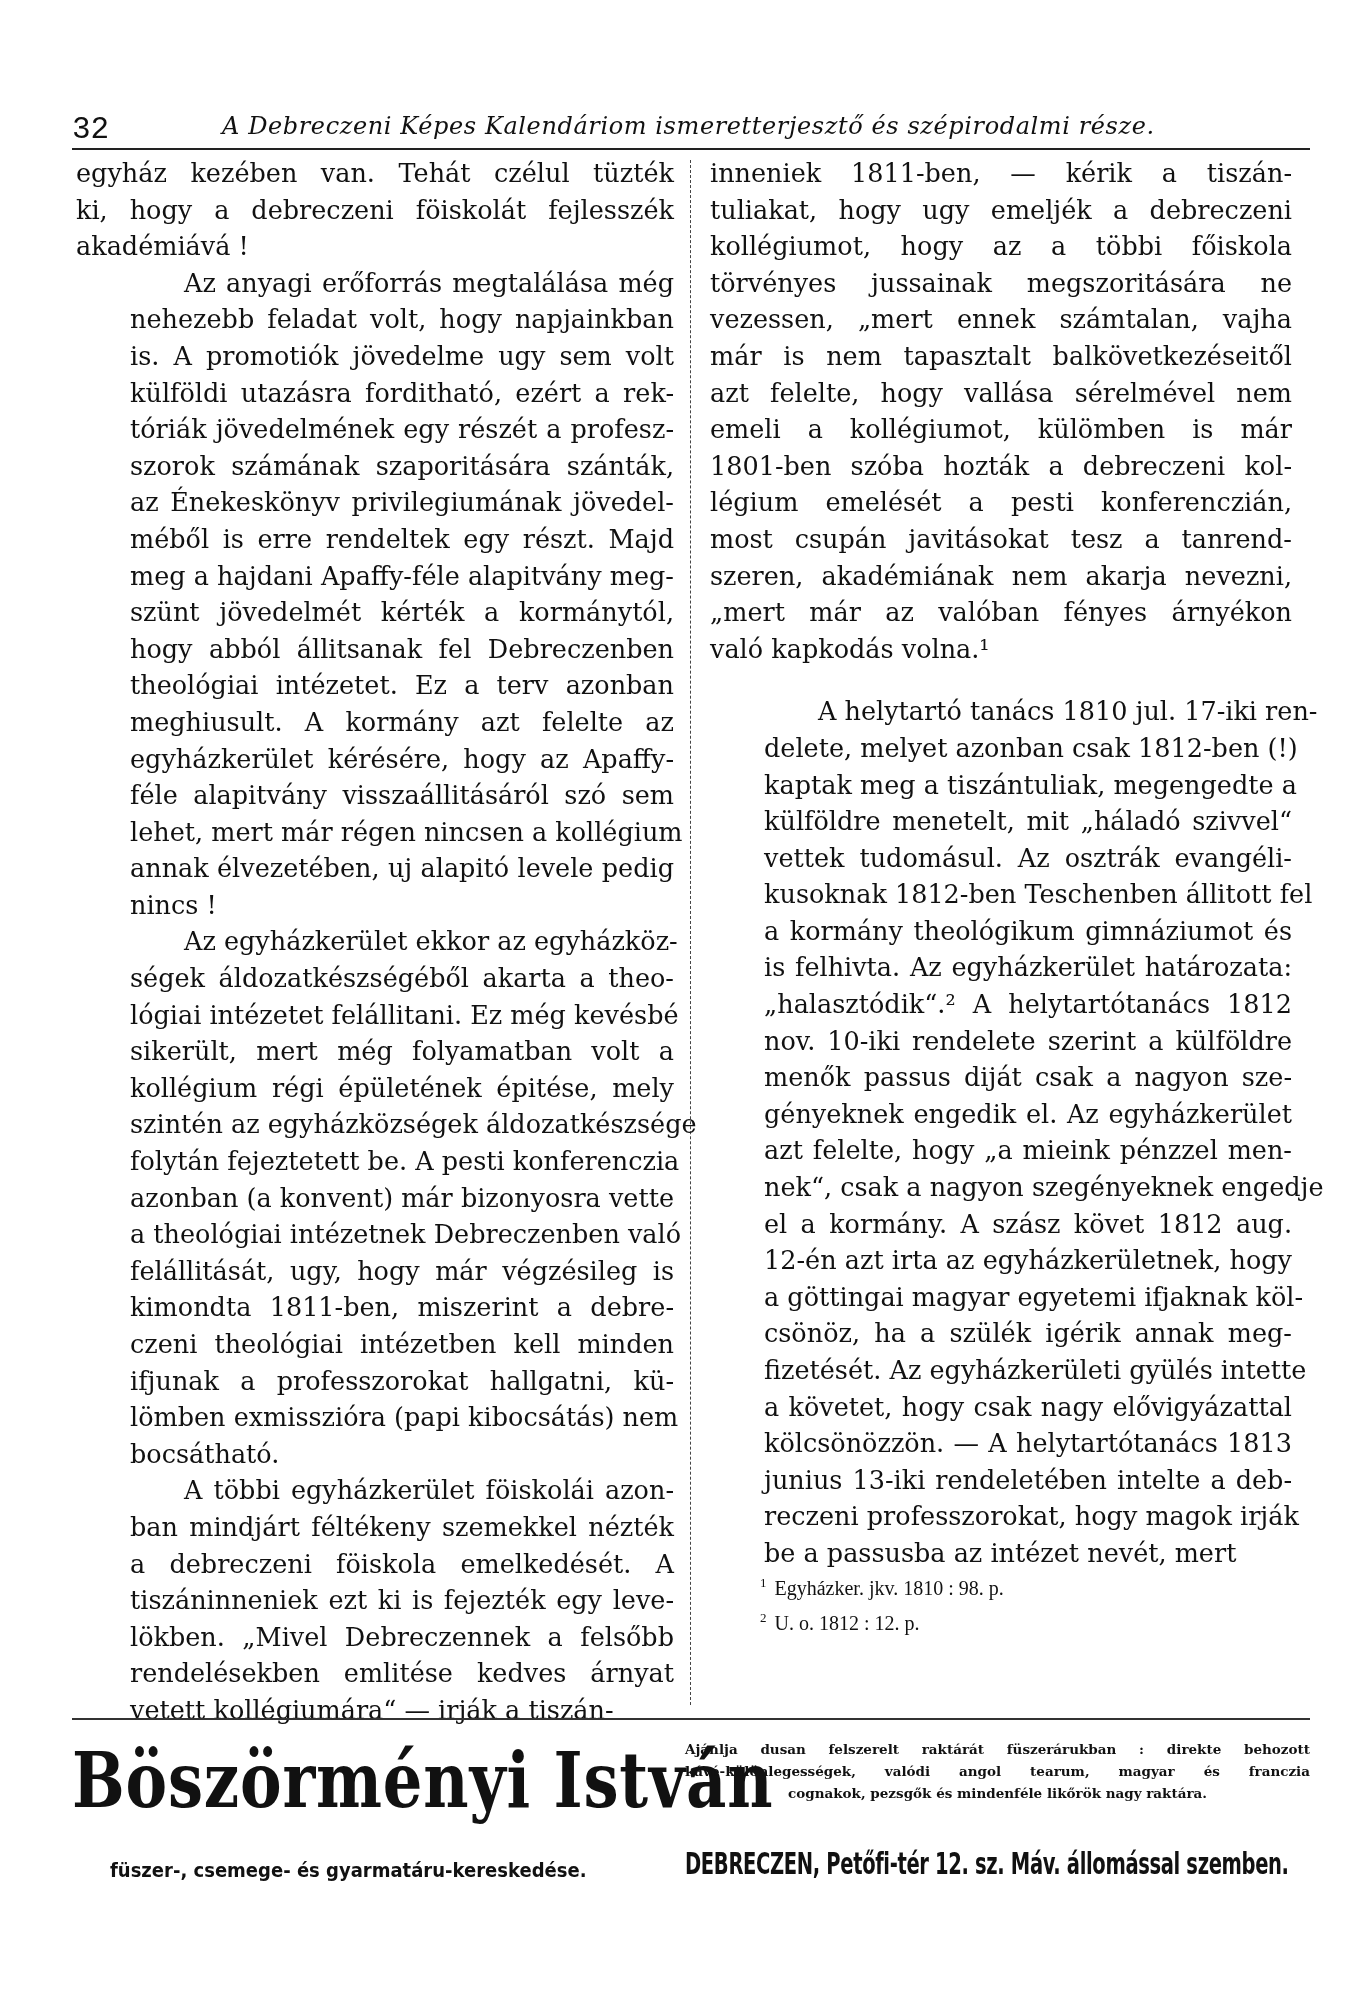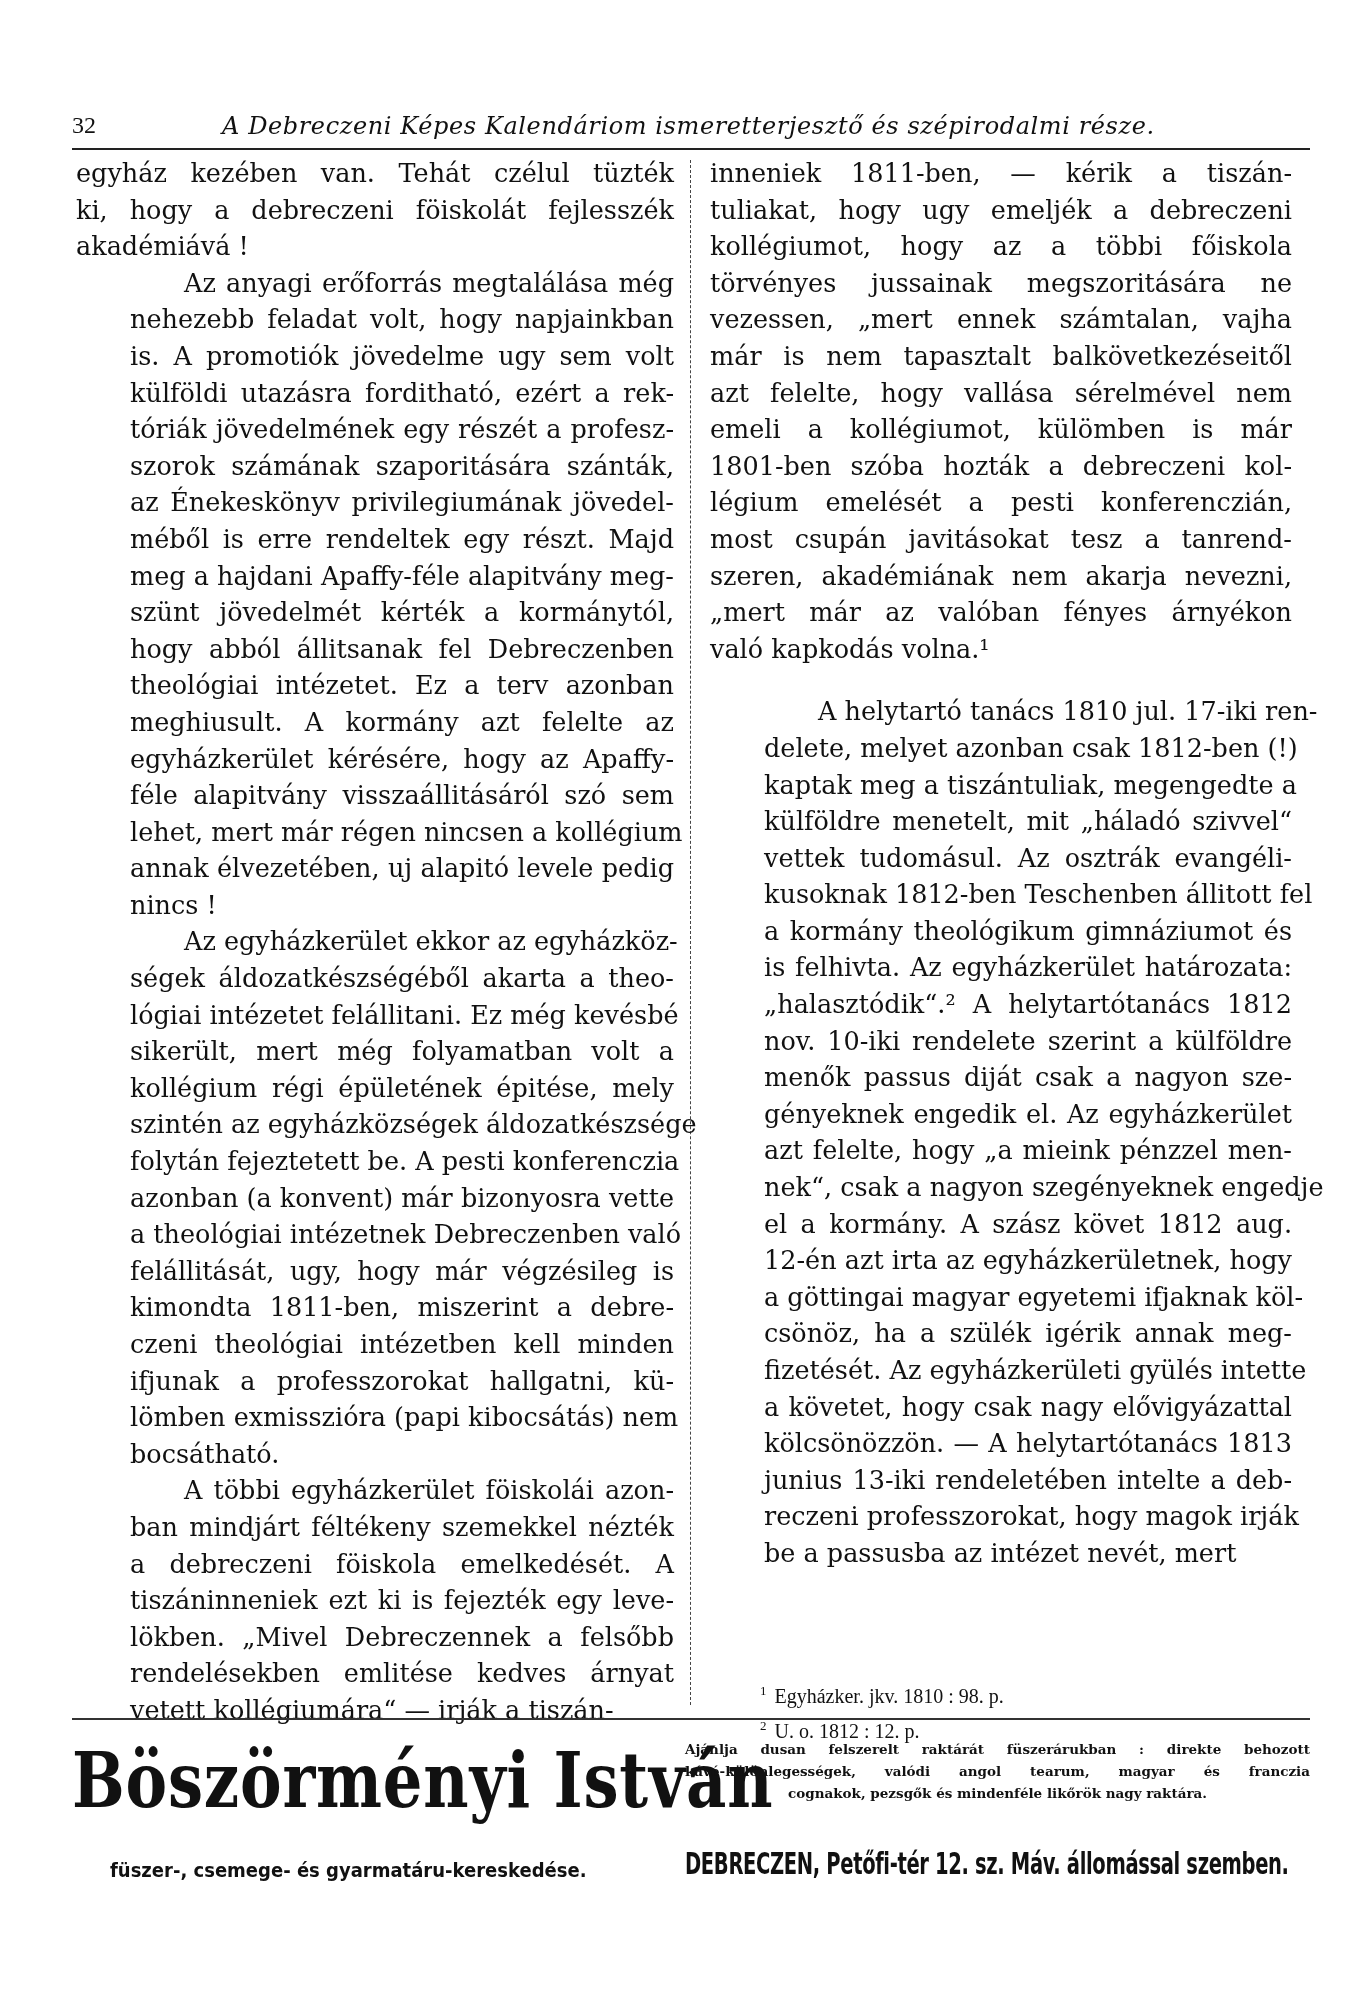--- a/index.html
+++ b/index.html
@@ -1,32 +1,32 @@
 <!DOCTYPE html>
 <html><head>
 <meta charset="utf-8">
 <style>
   html, body { margin: 0; padding: 0; background: #ffffff; }
   body { width: 1347px; height: 2000px; position: relative; overflow: hidden;
          font-family: "DejaVu Serif", "Liberation Serif", serif; color: #111; }
   .header { position: absolute; left: 72px; top: 112px; width: 1220px; height: 36px; }
-  .page-num { position: absolute; left: 0; top: 0; font-size: 24px; font-family: Liberation Serif, serif; }
+  .page-num { position: absolute; left: 0; top: 0; font-size: 31px; font-family: Liberation Mono, monospace; }
   .running-title { position: absolute; left: 150px; top: 0; font-size: 24px; font-style: italic;
                    letter-spacing: 0.6px; font-family: "DejaVu Serif", serif; }
   .rule-top { position: absolute; left: 72px; top: 148px; width: 1238px; height: 0; border-top: 2px solid #222; }
   .col-divider { position: absolute; left: 690px; top: 160px; height: 1545px; border-left: 1px dashed #444; }
   .col { position: absolute; top: 155px; font-size: 25.5px; line-height: 36.6px; text-align: justify;
          font-family: "DejaVu Serif", serif; }
   .col-left { left: 76px; width: 598px; }
   .col-right { left: 710px; width: 582px; }
   .col p { margin: 0; text-indent: 0; }
   .col p.indent { text-indent: 54px; }
   .col p span.line { display: block; text-align: justify; text-align-last: justify; white-space: nowrap; }
   .col p span.line.last { text-align-last: left; }
-  .footnotes { position: absolute; left: 760px; top: 1676px; font-size: 20px; line-height: 30px;
+  .footnotes { position: absolute; left: 760px; top: 1568px; font-size: 20px; line-height: 30px;
                font-family: "Liberation Serif", serif; }
   .footnotes sup { font-size: 13px; margin-right: 8px; }
   .rule-bottom { position: absolute; left: 72px; top: 1718px; width: 1238px; border-top: 2px solid #333; }
   .ad-name { position: absolute; left: 72px; top: 1738px; font-size: 76px; font-weight: bold;
              font-family: "DejaVu Serif", serif; letter-spacing: 1px; transform: scaleX(0.82); transform-origin: left top;
              line-height: 86px; }
   .ad-sub { position: absolute; left: 110px; top: 1858px; font-size: 20px; font-weight: bold;
             font-family: "DejaVu Sans", sans-serif; transform: scaleX(0.9); transform-origin: left top; }
   .ad-right { position: absolute; left: 685px; top: 1738px; width: 625px; font-family: "DejaVu Serif", serif;
               font-weight: bold; font-size: 13.5px; line-height: 22px; }

